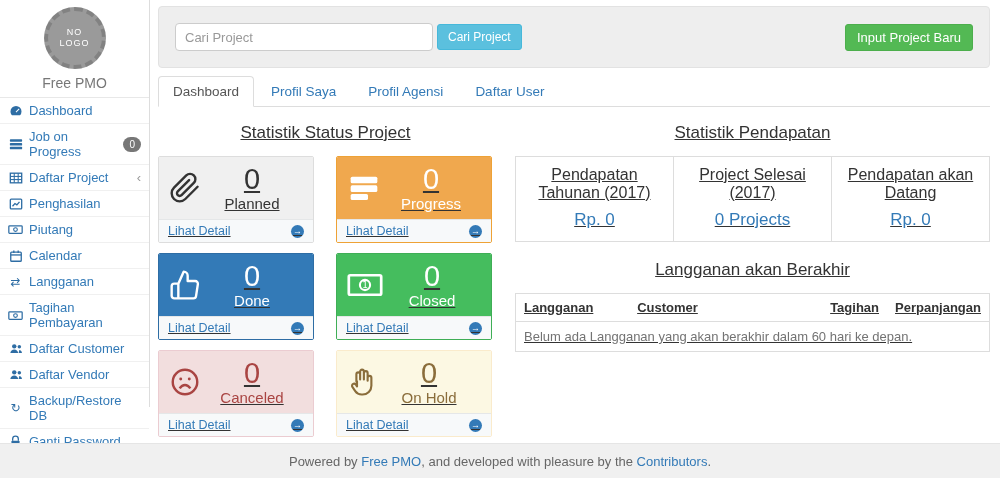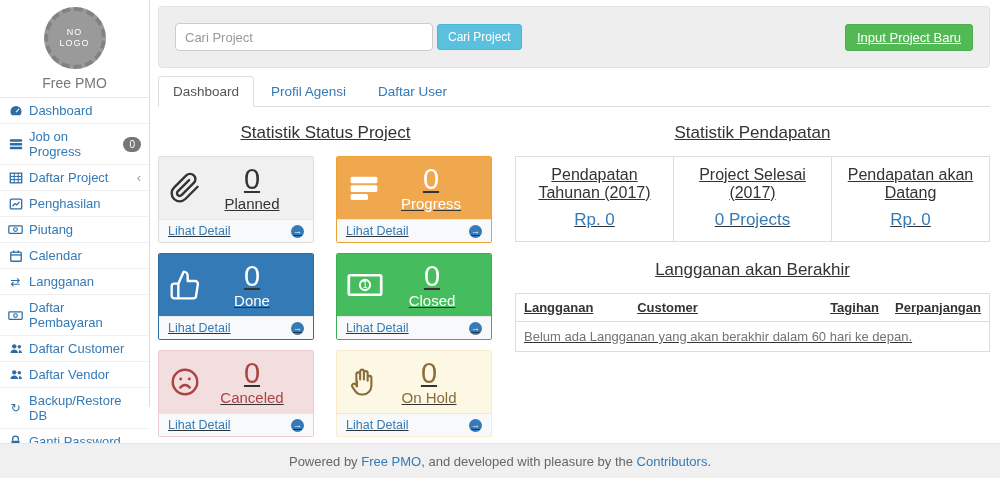--- a/index.html
+++ b/index.html
@@ -26,21 +26,21 @@
 
   
   .main { flex:1; padding:6px 10px 0 8px; min-width:0; }
   .well { background:#eee; border:1px solid #e2e2e2; border-radius:4px; padding:16px; display:flex;
           align-items:center; margin-bottom:8px; }
   .search-input { width:258px; height:28px; border:1px solid #ccc; border-radius:4px; padding:0 9px;
                   font-size:13px; color:#555; font-family:inherit; }
   .search-input::placeholder { color:#999; }
   .btn { border-radius:3px; font-size:12px; padding:5px 10px; cursor:pointer; font-family:inherit; color:#fff; }
   .btn-info { background:#5bc0de; border:1px solid #46b8da; margin-left:4px; }
-  .btn-success { background:#53b954; border:1px solid #4cae4c; margin-left:auto; font-size:13px; padding:5px 11px;text-decoration:underline; }
+  .btn-success { background:#53b954; border:1px solid #4cae4c; margin-left:auto; font-size:13px; padding:5px 11px; }
 
   
   .tabs { display:flex; border-bottom:1px solid #ddd; margin-bottom:14px; }
   .tab { padding:7px 14px; font-size:13.5px; color:#337ab7; cursor:pointer; text-decoration:none;
          border:1px solid transparent; border-radius:4px 4px 0 0; margin-bottom:-1px; margin-right:2px; }
   .tab.active { background:#fff; color:#555; border-color:#ddd; border-bottom-color:#fff; cursor:default; }
 
   
   .panels { display:flex;text-decoration:underline; }
   .left-col { width:335px; flex-shrink:0; margin-right:22px; }
@@ -173,21 +173,21 @@
           <span class="side-label">Langganan</span>
         </a>
 
         <a class="side-item">
           <span class="side-icon">
             <svg width="15" height="13" viewBox="0 0 18 14">
                 <rect x="1" y="2.5" width="16" height="9" rx="1" fill="none" stroke="#2e6da4" stroke-width="1.5"></rect>
                 <circle cx="9" cy="7" r="2.2" fill="none" stroke="#2e6da4" stroke-width="1.3"></circle>
               </svg>
           </span>
-          <span class="side-label">Daftar Pembayaran</span>
+          <span class="side-label">Tagihan Pembayaran</span>
         </a>
 
         <a class="side-item">
           <span class="side-icon">
             <svg width="14" height="13" viewBox="0 0 16 14">
                 <circle cx="6" cy="4.5" r="2.5" fill="#2e6da4"></circle>
                 <path d="M1.5 12c.4-2.4 2.2-3.8 4.5-3.8s4.1 1.4 4.5 3.8z" fill="#2e6da4"></path>
                 <circle cx="11.8" cy="5" r="2" fill="#2e6da4"></circle>
                 <path d="M11 12h3.8c-.2-2-1.3-3.2-3-3.4z" fill="#2e6da4"></path>
               </svg>
@@ -233,20 +233,21 @@
     <main class="main">
 
       <div class="well">
         <input class="search-input" type="text" placeholder="Cari Project" style="">
         <button class="btn btn-info">Cari Project</button>
         <button class="btn btn-success">Input Project Baru</button>
       </div>
 
       <div class="tabs">
         <a class="tab active">Dashboard</a>
+        <a class="tab">Profil Saya</a>
         <a class="tab">Profil Agensi</a>
         <a class="tab">Daftar User</a>
       </div>
 
       <div class="panels">
 
         <section class="left-col">
           <h2 class="section-title">Statistik Status Project</h2>
           <div class="cards">
 

